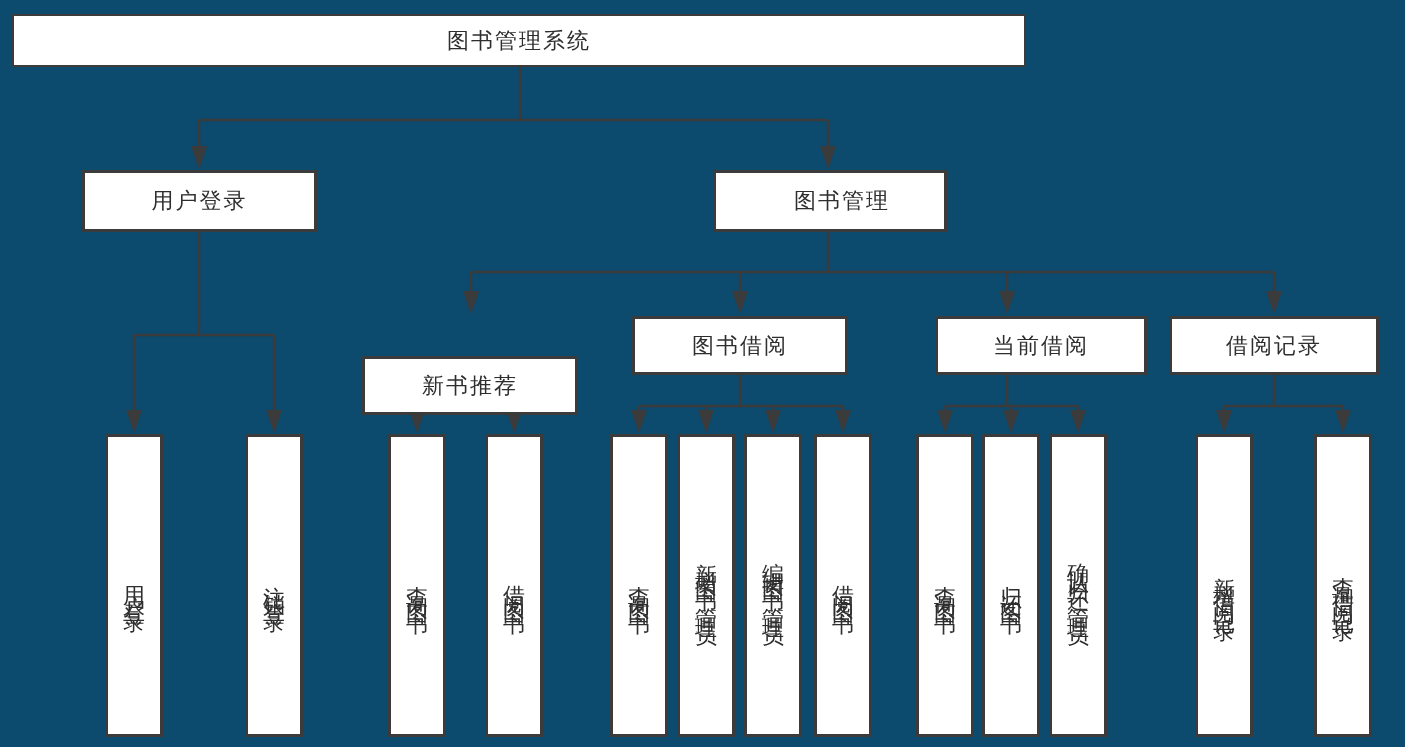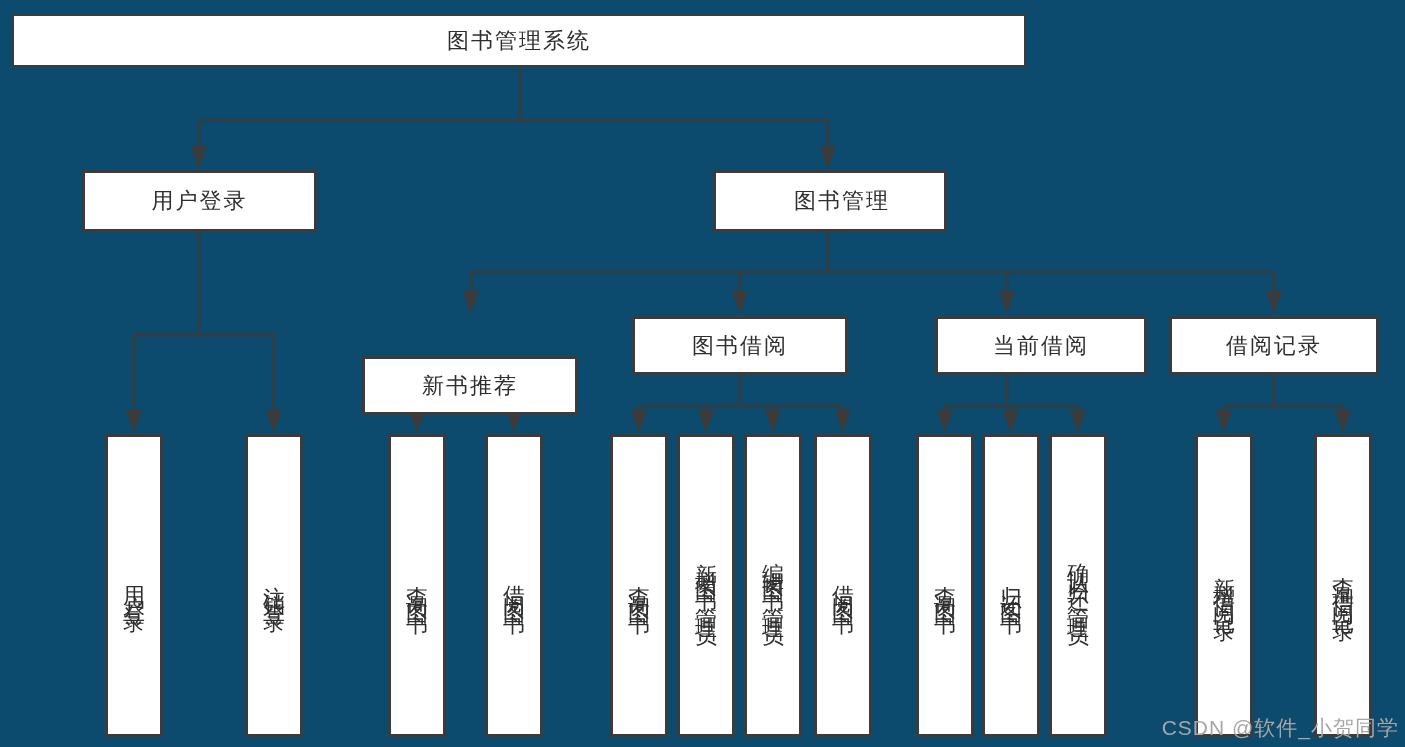--- a/index.html
+++ b/index.html
@@ -112,15 +112,14 @@
   <div class="node leaf" style="left:744px;">编辑图书（管理员）</div>
   <div class="node leaf" style="left:814px;">借阅图书</div>
 
   <div class="node leaf" style="left:916px;">查询图书</div>
   <div class="node leaf" style="left:982px;">归还图书</div>
   <div class="node leaf" style="left:1049px;">确认归还（管理员）</div>
 
   <div class="node leaf" style="left:1195px;">新增借阅记录</div>
   <div class="node leaf" style="left:1314px;">查询借阅记录</div>
 
-  <div class="watermark">CSDN @软件_小贺同学</div>
 
 </div>
 
 </body></html>

